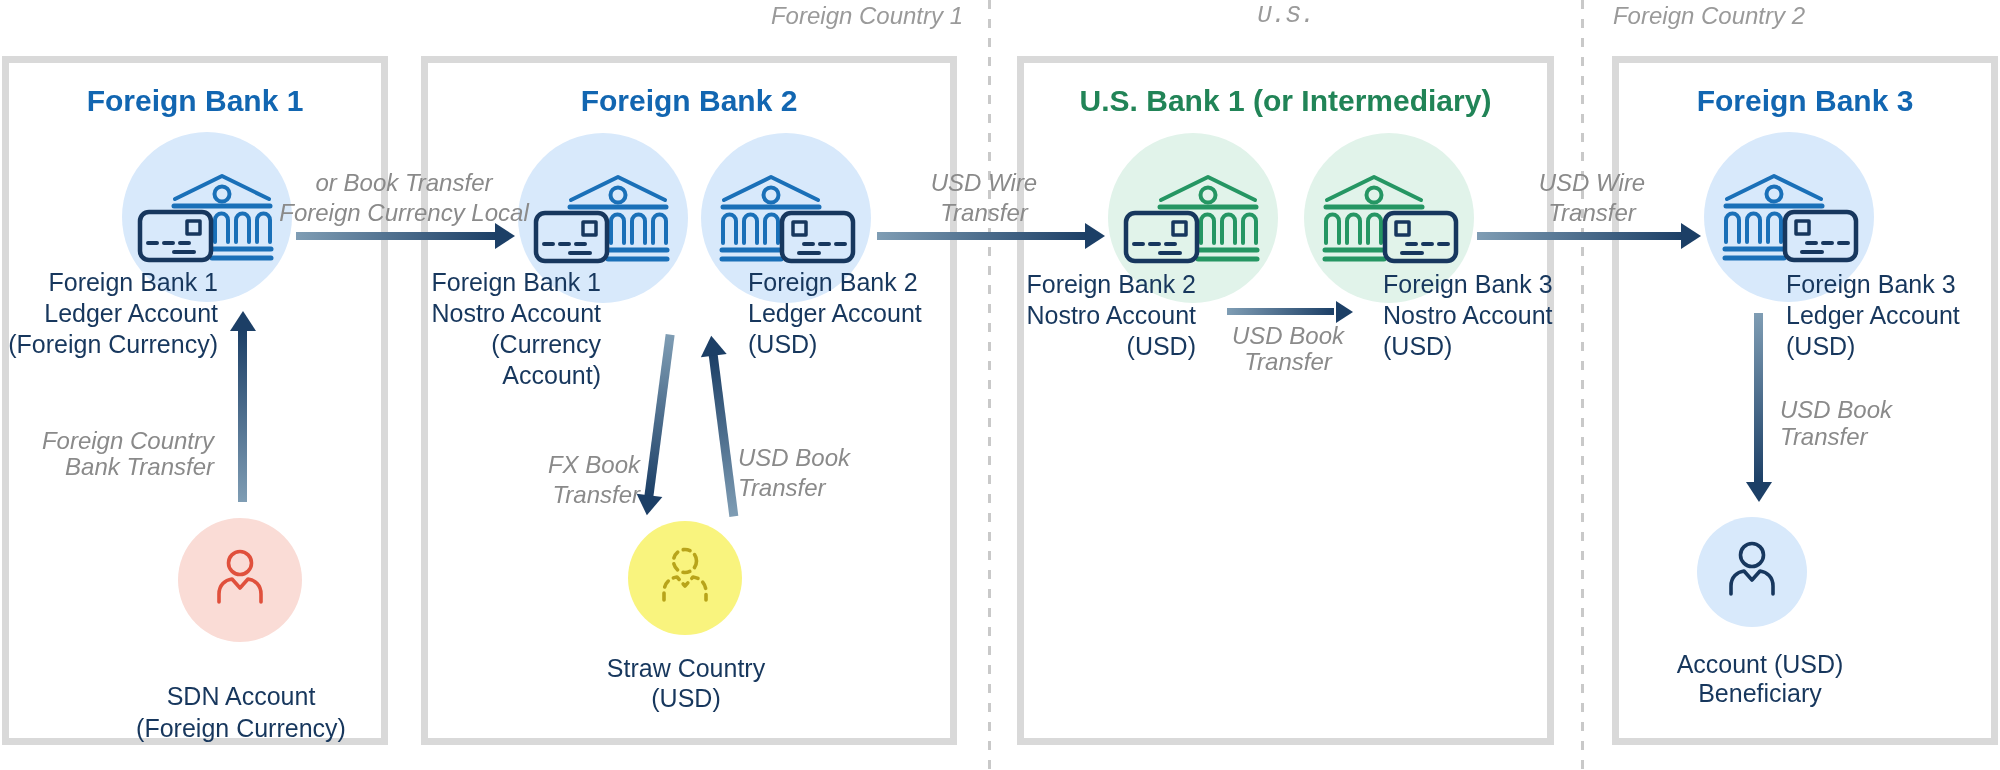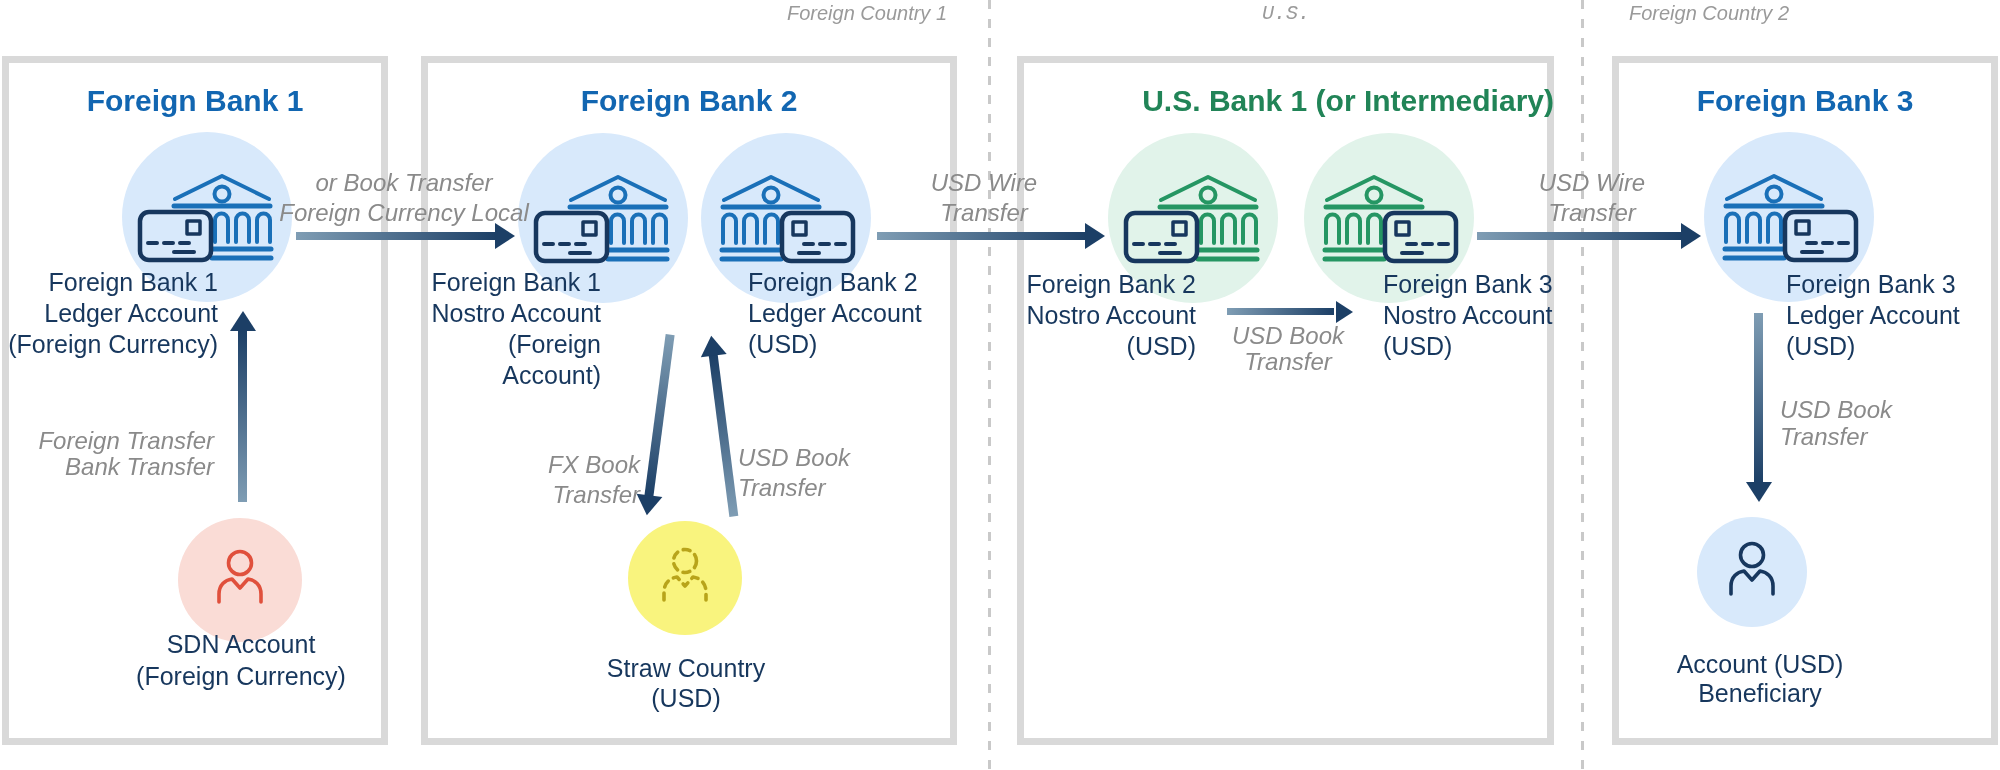--- a/index.html
+++ b/index.html
@@ -3,27 +3,27 @@
 <meta charset="utf-8">
 <style>
   html,body{margin:0;padding:0;background:#fff;}
   .canvas{position:relative;width:2000px;height:770px;background:#fff;overflow:hidden;
           font-family:"Liberation Sans", sans-serif;}
 
   
   .divider{position:absolute;top:0;width:3px;height:770px;
            background:repeating-linear-gradient(180deg,#c9c9c9 0 9px,transparent 9px 19px);}
   .country{position:absolute;top:2px;width:300px;text-align:center;
-           font-style:italic;font-size:20px;color:#9a9a9a;}
+           font-style:italic;font-size:24px;color:#9a9a9a;}
 
   
   .panel{position:absolute;top:56px;height:689px;border:7px solid #d9d9d9;
          box-sizing:border-box;background:#fff;}
   .title{position:absolute;top:84px;font-weight:bold;font-size:30px;text-align:center;}
-  .t-blue{color:#1266b1;} .t-green{color:#218457;text-align:right;}
+  .t-blue{color:#1266b1;} .t-green{color:#218457;}
 
   
   .circle{position:absolute;border-radius:50%;}
   .c-blue{background:#d8e9fb;} .c-mint{background:#e1f3ea;}
   .c-pink{background:#fadcd6;} .c-yellow{background:#f9f47e;}
   .big{width:170px;height:170px;}
   .bank-svg{position:absolute;left:15px;top:34px;width:140px;height:100px;}
   .blue-bank{--bld:#1a70b8;--crd:#17375e;--cfill:#d8e9fb;}
   .green-bank{--bld:#259663;--crd:#17375e;--cfill:#e1f3ea;}
   .person-svg{position:absolute;stroke-dasharray:none;}
@@ -154,21 +154,21 @@
   </div>
 
   <div class="lbl ra" style="left:8px;top:267px;width:210px;">
     <div>Foreign Bank 1</div>
       <div>Ledger Account</div>
       <div>(Foreign Currency)</div>
   </div>
   <div class="lbl ra" style="left:411px;top:267px;width:190px;">
     <div>Foreign Bank 1</div>
       <div>Nostro Account</div>
-      <div>(Foreign</div>
+      <div>(Currency</div>
       <div>Account)</div>
   </div>
   <div class="lbl la" style="left:748px;top:267px;width:210px;">
     <div>Foreign Bank 2</div>
       <div>Ledger Account</div>
       <div>(USD)</div>
   </div>
   <div class="lbl ra" style="left:1006px;top:269px;width:190px;">
     <div>Foreign Bank 2</div>
       <div>Nostro Account</div>
@@ -177,21 +177,21 @@
   <div class="lbl la" style="left:1383px;top:269px;width:210px;">
     <div>Foreign Bank 3</div>
       <div>Nostro Account</div>
       <div>(USD)</div>
   </div>
   <div class="lbl la" style="left:1786px;top:269px;width:210px;">
     <div>Foreign Bank 3</div>
       <div>Ledger Account</div>
       <div>(USD)</div>
   </div>
-  <div class="lbl ca" style="left:111px;top:628px;width:260px;line-height:32px;">
+  <div class="lbl ca" style="left:111px;top:680px;width:260px;line-height:32px;">
     <div>SDN Account</div>
       <div>(Foreign Currency)</div>
   </div>
   <div class="lbl ca" style="left:566px;top:653px;width:240px;line-height:30px;">
     <div>Straw Country</div>
       <div>(USD)</div>
   </div>
   <div class="lbl ca" style="left:1640px;top:650px;width:240px;line-height:29px;">
     <div>Account (USD)</div>
       <div>Beneficiary</div>
@@ -210,21 +210,21 @@
   </div>
 
   <div class="arrow-h" style="left:1477px;top:232px;width:205px;"></div>
   <div class="glbl ca" style="left:1492px;top:168px;width:200px;line-height:30px;">
     <div>USD Wire</div>
       <div>Transfer</div>
   </div>
 
   <div class="arrow-v up" style="left:238px;top:330px;height:172px;"></div>
   <div class="glbl ra" style="left:24px;top:428px;width:190px;line-height:26px;">
-    <div>Foreign Transfer</div>
+    <div>Foreign Country</div>
       <div>Bank Transfer</div>
   </div>
 
   <div class="arrow-v down tilt-r" style="left:655px;top:334px;height:163px;"></div>
   <div class="glbl ra" style="left:490px;top:450px;width:150px;line-height:30px;font-style:italic;">
     <div>FX Book</div>
       <div>Transfer</div>
   </div>
   <div class="arrow-v up tilt-l" style="left:719px;top:354px;height:163px;"></div>
   <div class="glbl la" style="left:738px;top:443px;width:160px;line-height:30px;">

